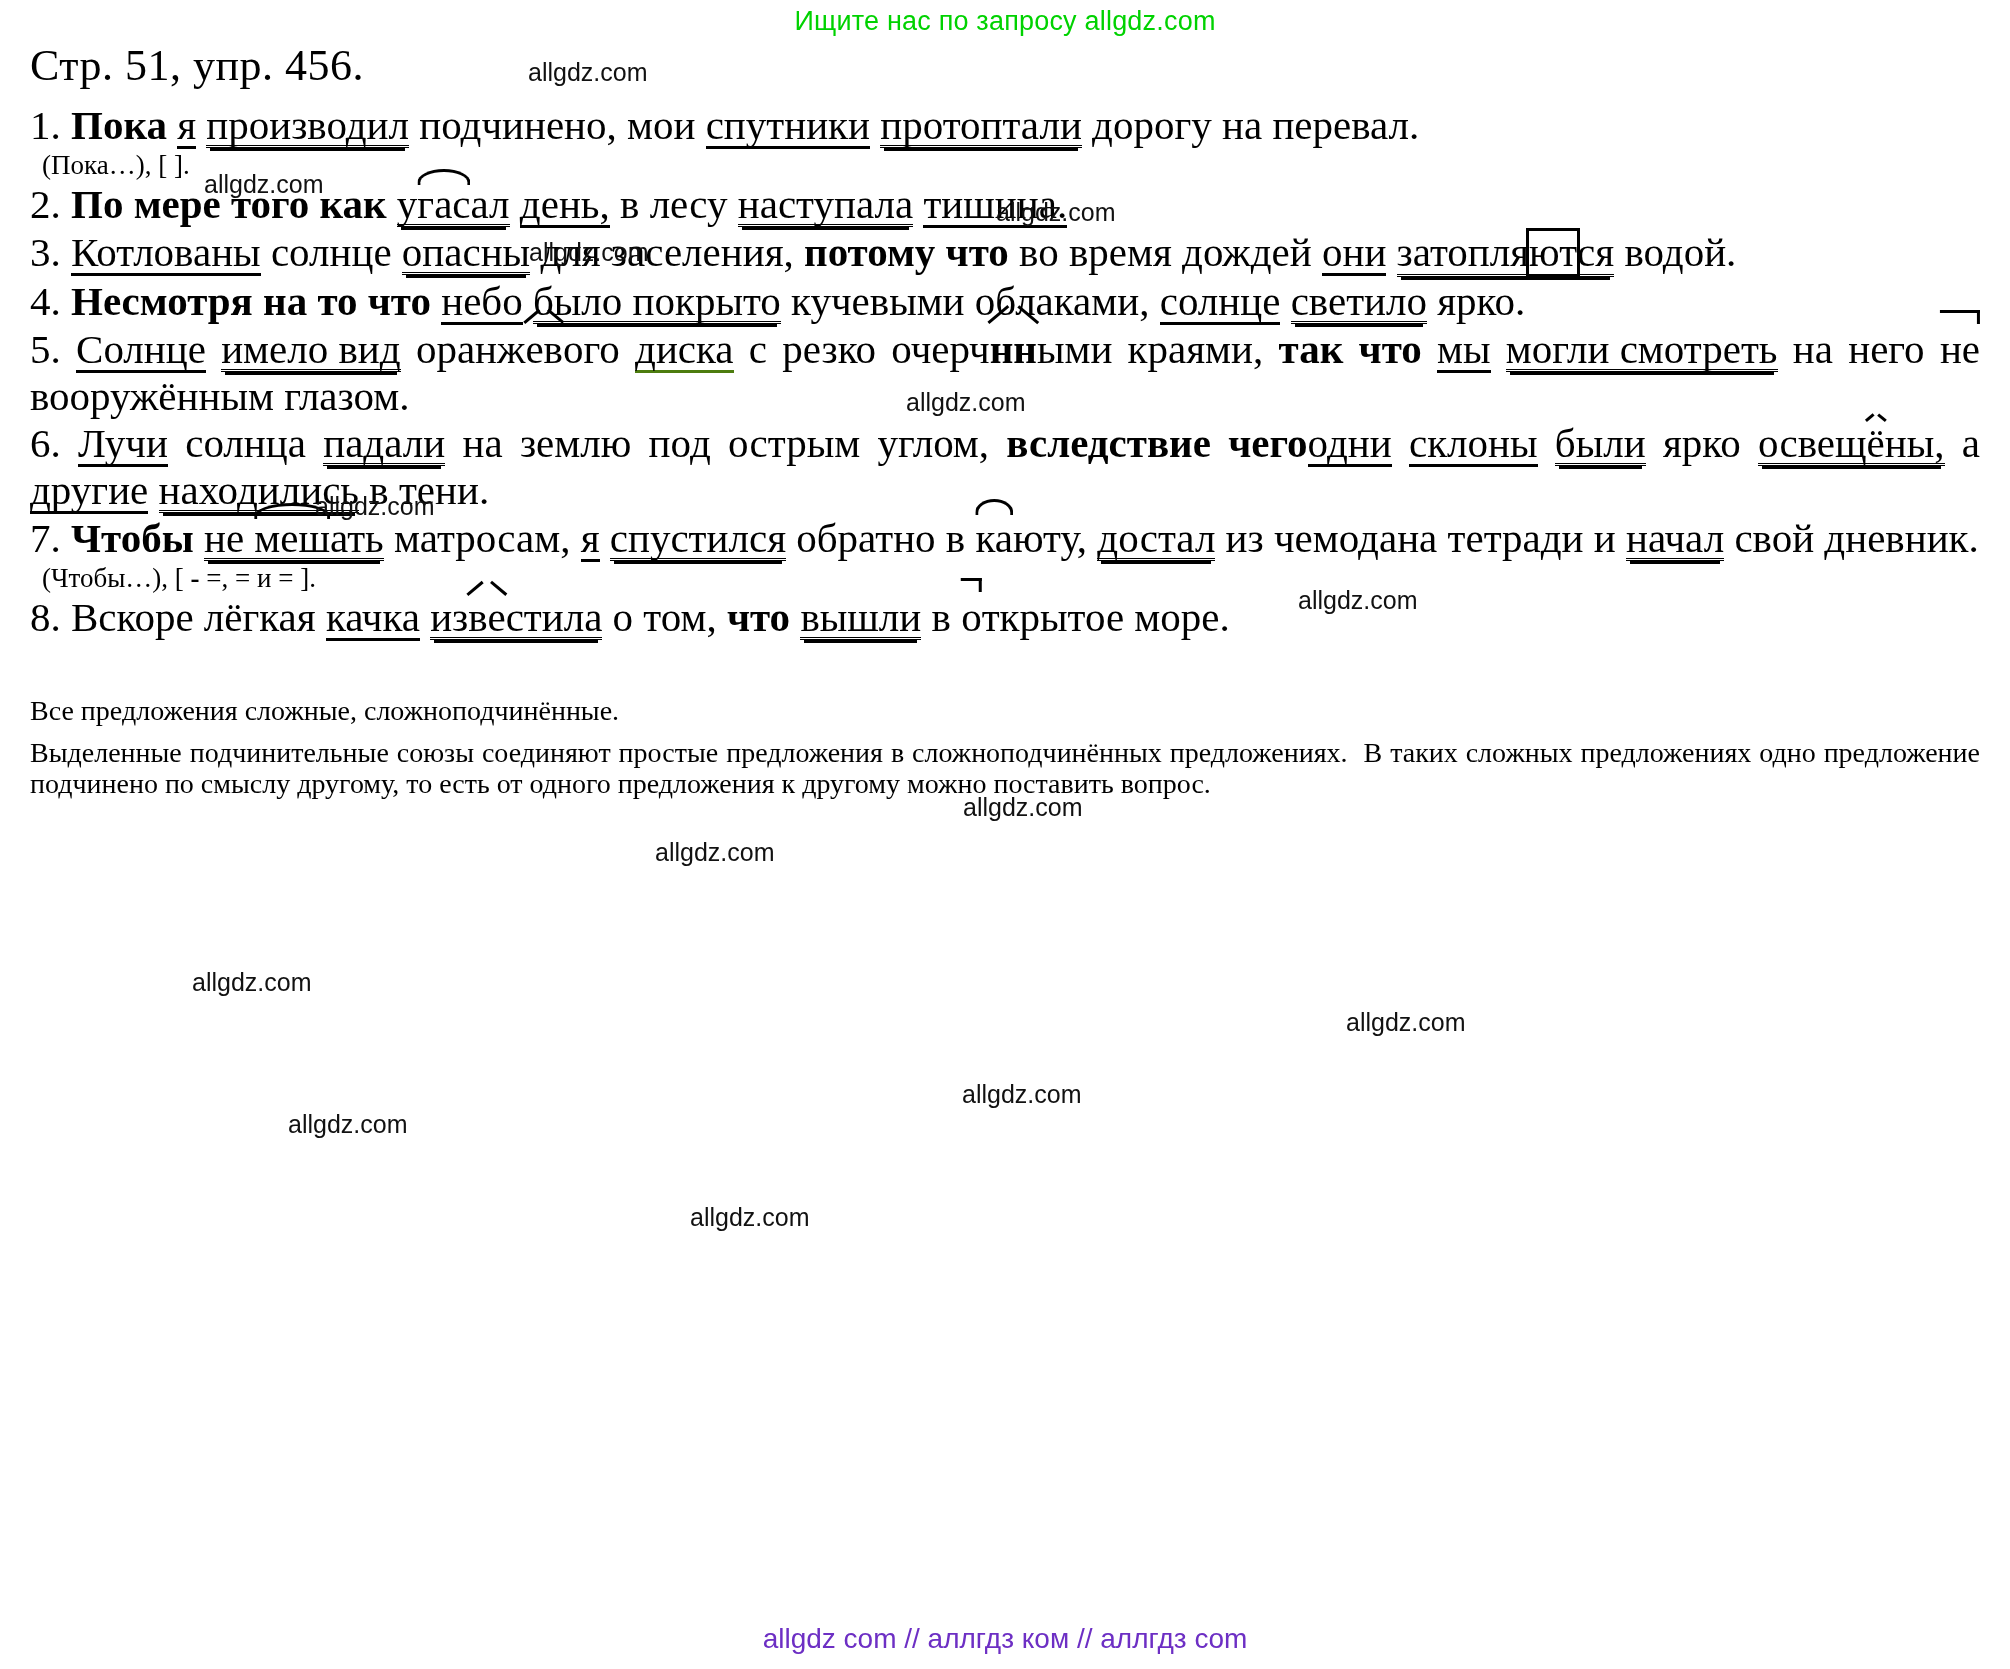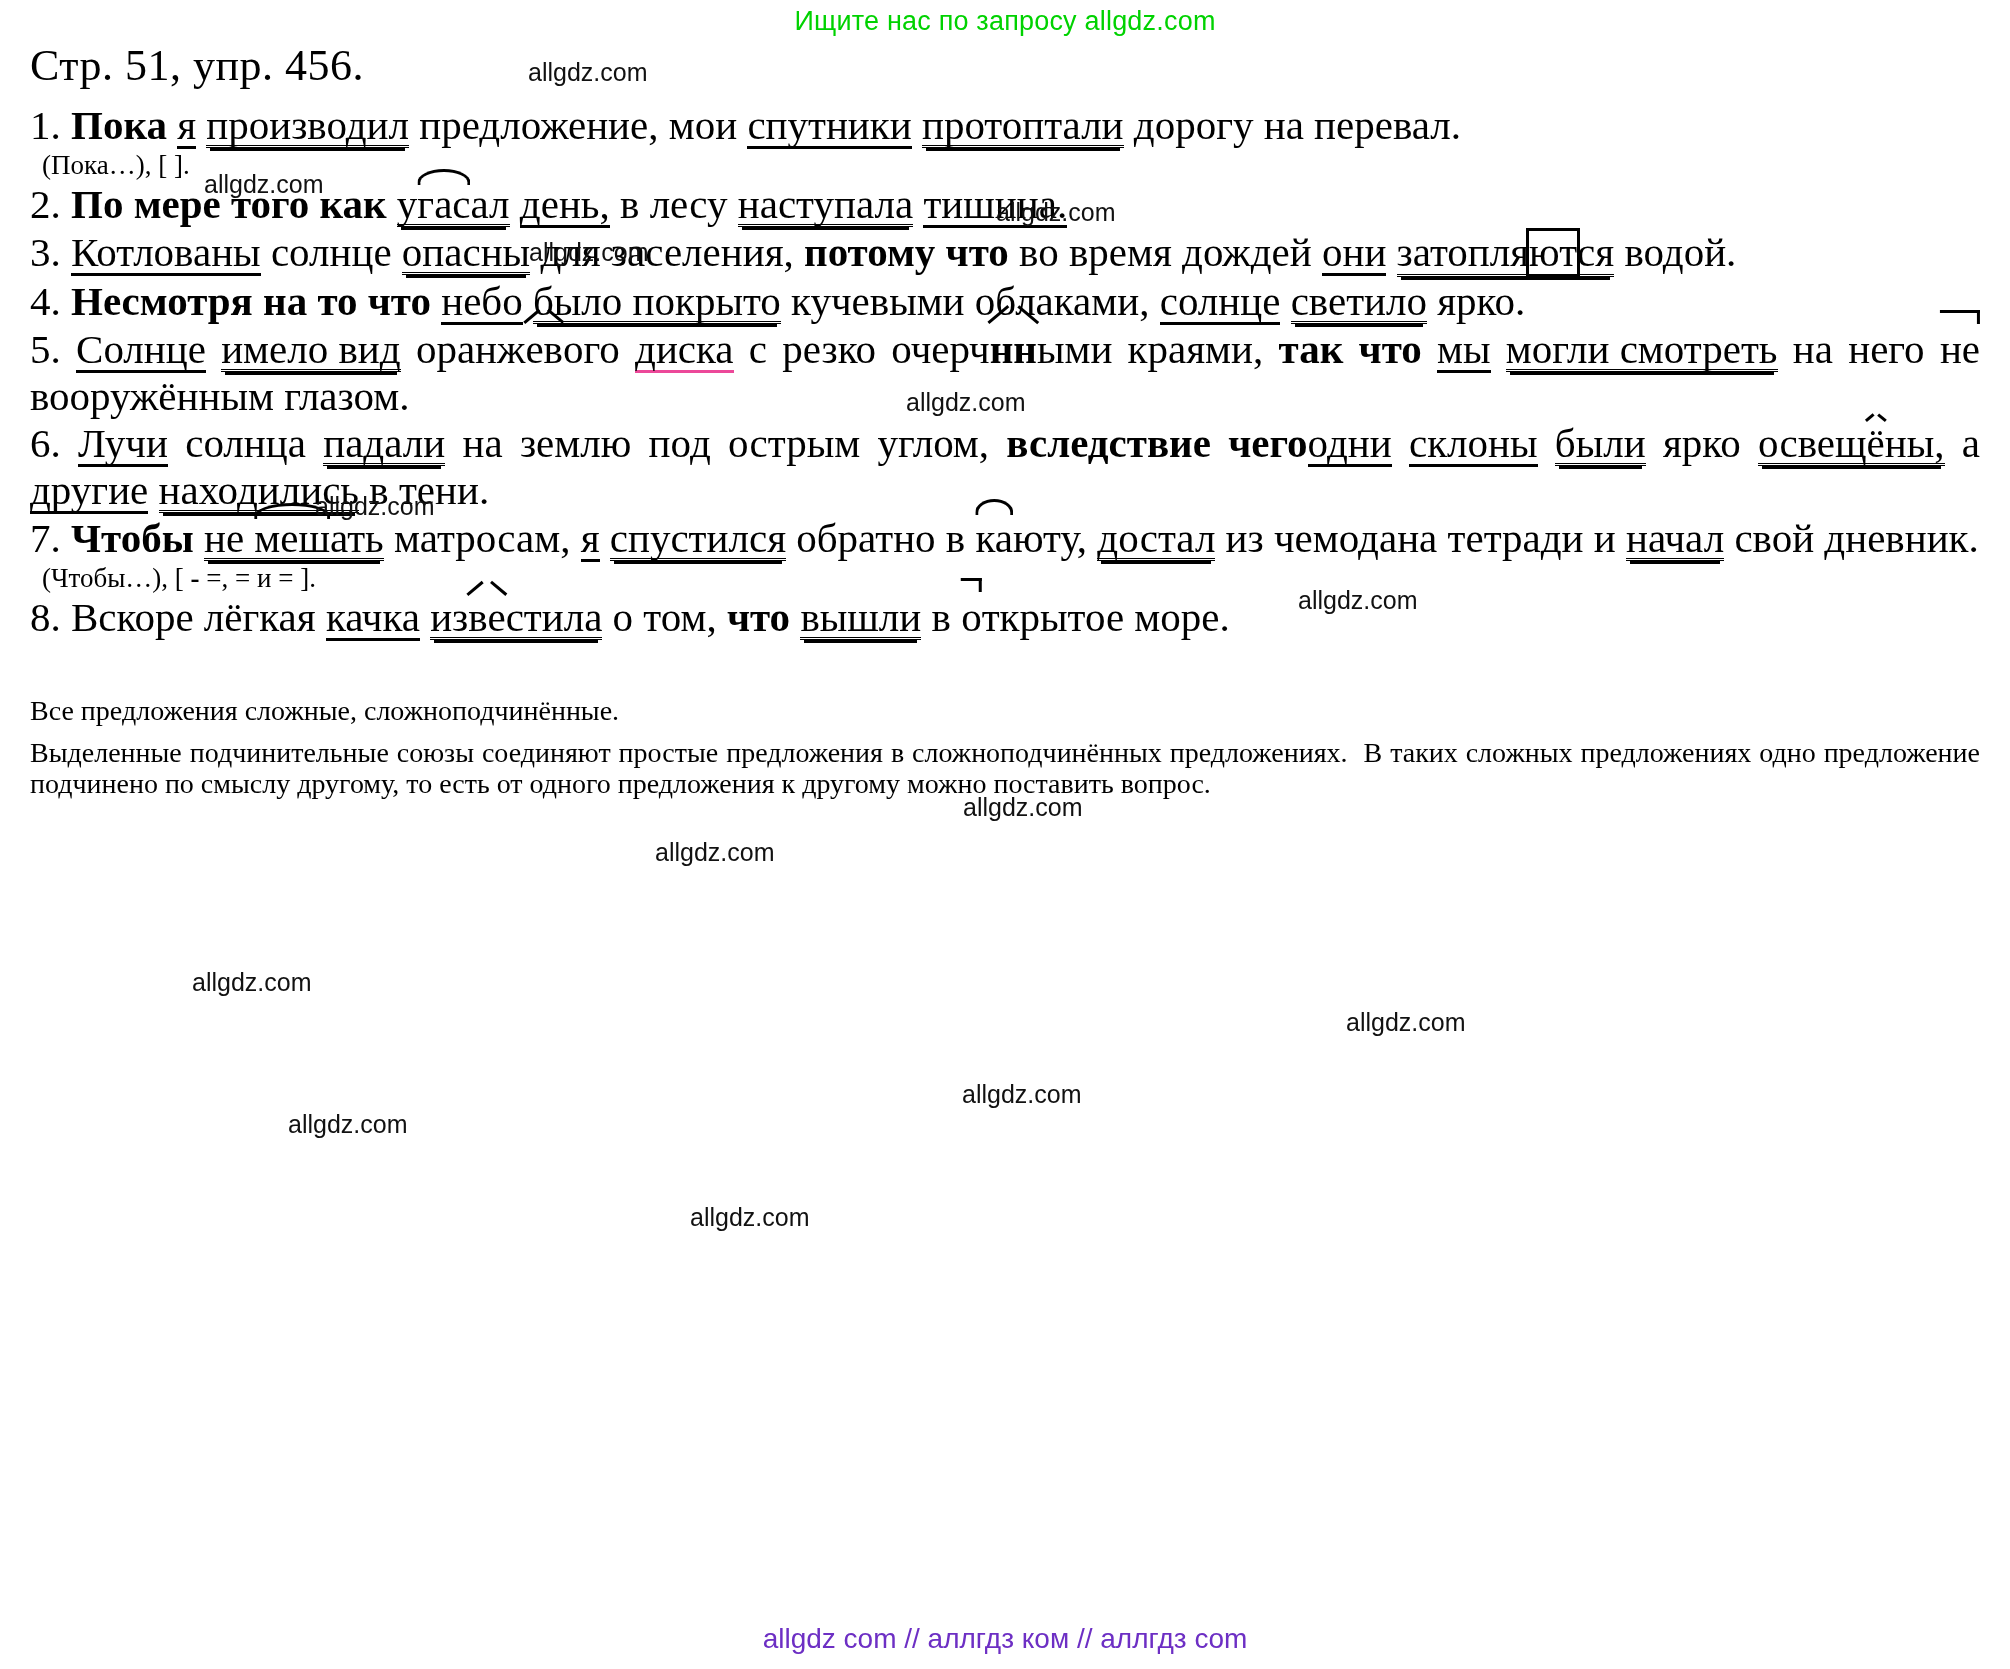--- a/index.html
+++ b/index.html
@@ -73,21 +73,21 @@
     border-bottom: 3px double #000;
     display: inline-block;
     line-height: .95;
     padding-bottom: 0px;
     box-shadow: 0 7px 0 -4px #000;
   }
   
   .ud {
     display: inline-block;
     line-height: .95;
-    border-bottom: 3px solid #ec4899;
+    border-bottom: 3px solid #4d7c0f;
     padding-bottom: 1px;
   }
 
   
   .mark-wrap { position: relative; display: inline-block; }
   .mark-root, .mark-suffix, .mark-prefix, .mark-ending {
     position: absolute;
     left: 50%;
     transform: translateX(-50%);
     pointer-events: none;
@@ -175,21 +175,21 @@
 <body>
 
 <div class="banner">
   <span>Ищите нас по запросу allgdz.com</span>
 </div>
 
 <div class="page">
 
   <div class="title">Стр. 51, упр. 456.</div>
 
-  <div class="line sentence"><span>1. </span><span class="b">Пока</span> <span class="u1">я</span> <span class="u2">производил</span><span> предложение, мои </span><span class="u1">спутники</span> <span class="u2">протоптали</span><span> дорогу на перевал.</span></div>
+  <div class="line sentence"><span>1. </span><span class="b">Пока</span> <span class="u1">я</span> <span class="u2">производил</span><span> подчинено, мои </span><span class="u1">спутники</span> <span class="u2">протоптали</span><span> дорогу на перевал.</span></div>
 
   <div class="scheme">(Пока…),  [     ].</div>
 
   <div class="line sentence nojust"><span>2. </span><span class="b">По мере того как</span> <span class="u2"><span>у</span><span class="mark-wrap"><span class="mark-root"></span><span>гас</span></span><span>ал</span></span> <span class="u1">день,</span><span> в лесу </span><span class="u2">наступала</span> <span class="u1">тишина.</span></div>
 
   <div class="line sentence"><span>3. </span><span class="u1">Котлованы</span><span> солнце </span><span class="u2">опасны</span><span> для заселения, </span><span class="b">потому что</span><span> во время дождей </span><span class="u1">они</span> <span class="u2"><span>затопля</span><span class="box-ending">ют</span><span>ся</span></span><span> водой.</span></div>
 
   <div class="line sentence"><span>4. </span><span class="b">Несмотря на то что</span> <span class="u1">небо</span> <span class="u2">было покрыто</span><span> кучевыми облаками, </span><span class="u1">солнце</span> <span class="u2">светило</span><span> ярко.</span></div>
 
   <div class="line sentence"><span>5. </span><span class="u1">Солнце</span> <span class="u2">имело вид</span> <span><span>оранж</span><span class="mark-wrap"><span class="mark-suffix"></span><span>ев</span></span><span>ого</span></span> <span class="ud">диска</span><span> с резко очерч</span><span class="mark-wrap"><span class="mark-suffix"></span><span class="b">нн</span></span><span>ыми краями, </span><span class="b">так что</span> <span class="u1">мы</span> <span class="u2">могли смотреть</span><span> на него </span><span class="mark-wrap"><span class="mark-prefix"></span><span>не</span></span><span>вооружённым глазом.</span></div>

